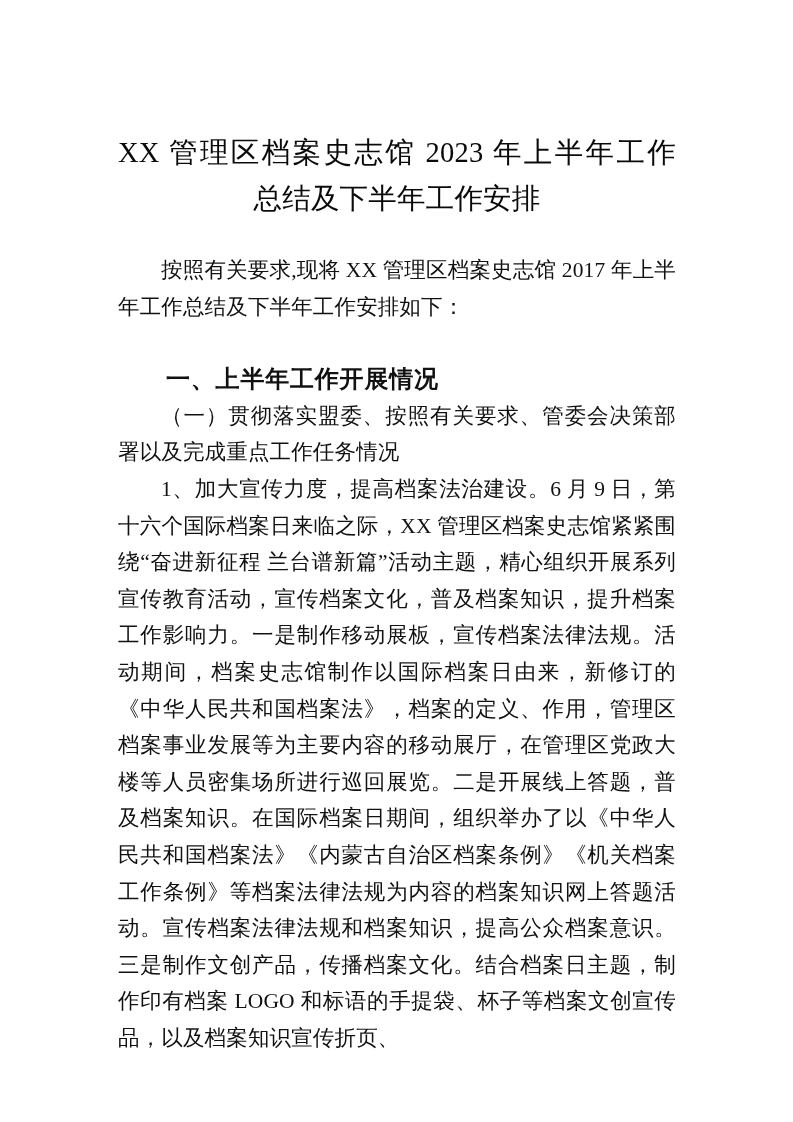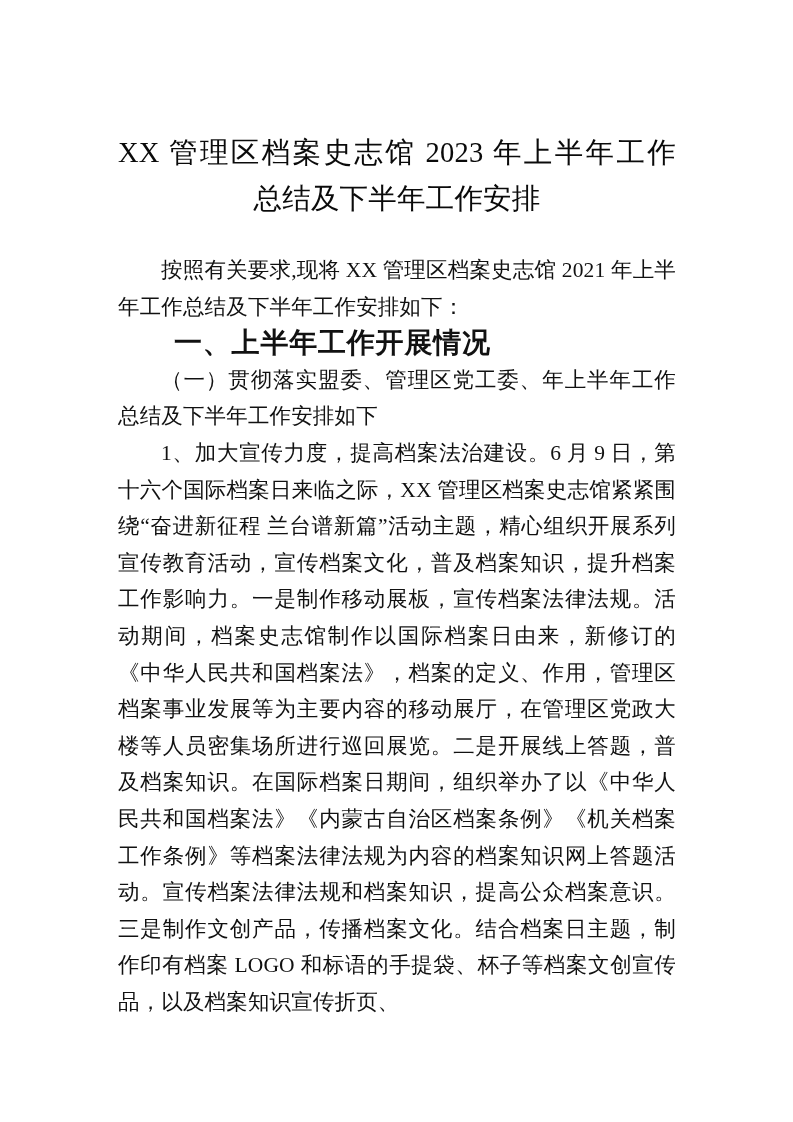--- a/index.html
+++ b/index.html
@@ -65,22 +65,23 @@
     letter-spacing: 0.15px;
     color: #111111;
   }
   p.indent {
     text-indent: 2em;
   }
   
   p.h-sans {
     font-family: "Liberation Sans", "DejaVu Sans", sans-serif;
     font-weight: 700;
-    font-size: 28px;
+    font-size: 24px;
     letter-spacing: 0.8px;
+    margin-top: 36px;
   }
   
   p.h-kai {
     font-weight: 400;
   }
   
   .bold-kai {
     font-weight: 400;
     letter-spacing: 0.6px;
   }
@@ -91,25 +92,25 @@
 <div class="page">
   <div class="content">
 
     <h1 class="doc-title">
       <span class="t-line1">XX 管理区档案史志馆 2023 年上半年工作</span>
       <span class="t-line2">总结及下半年工作安排</span>
     </h1>
 
     <div class="body-block">
 
-      <p class="para indent">按照有关要求,现将 XX 管理区档案史志馆 2021 年上半年工作总结及下半年工作安排如下：</p>
+      <p class="para indent">按照有关要求,现将 XX 管理区档案史志馆 2017 年上半年工作总结及下半年工作安排如下：</p>
 
       <p class="para indent h-sans">一、上半年工作开展情况</p>
 
-      <p class="para indent h-kai">（一）贯彻落实盟委、管理区党工委、年上半年工作总结及下半年工作安排如下</p>
+      <p class="para indent h-kai">（一）贯彻落实盟委、按照有关要求、管委会决策部署以及完成重点工作任务情况</p>
 
       <p class="para indent">
         <span class="bold-kai">1、加大宣传力度，提高档案法治建设。</span><span>6 月 9 日，第十六个国际档案日来临之际，XX 管理区档案史志馆紧紧围绕“奋进新征程 兰台谱新篇”活动主题，精心组织开展系列宣传教育活动，宣传档案文化，普及档案知识，提升档案工作影响力。一是制作移动展板，宣传档案法律法规。活动期间，档案史志馆制作以国际档案日由来，新修订的《中华人民共和国档案法》，档案的定义、作用，管理区档案事业发展等为主要内容的移动展厅，在管理区党政大楼等人员密集场所进行巡回展览。二是开展线上答题，普及档案知识。在国际档案日期间，组织举办了以《中华人民共和国档案法》《内蒙古自治区档案条例》《机关档案工作条例》等档案法律法规为内容的档案知识网上答题活动。宣传档案法律法规和档案知识，提高公众档案意识。三是制作文创产品，传播档案文化。结合档案日主题，制作印有档案 LOGO 和标语的手提袋、杯子等档案文创宣传品，以及档案知识宣传折页、</span>
       </p>
 
     </div>
   </div>
 </div>
 
 </body></html>

